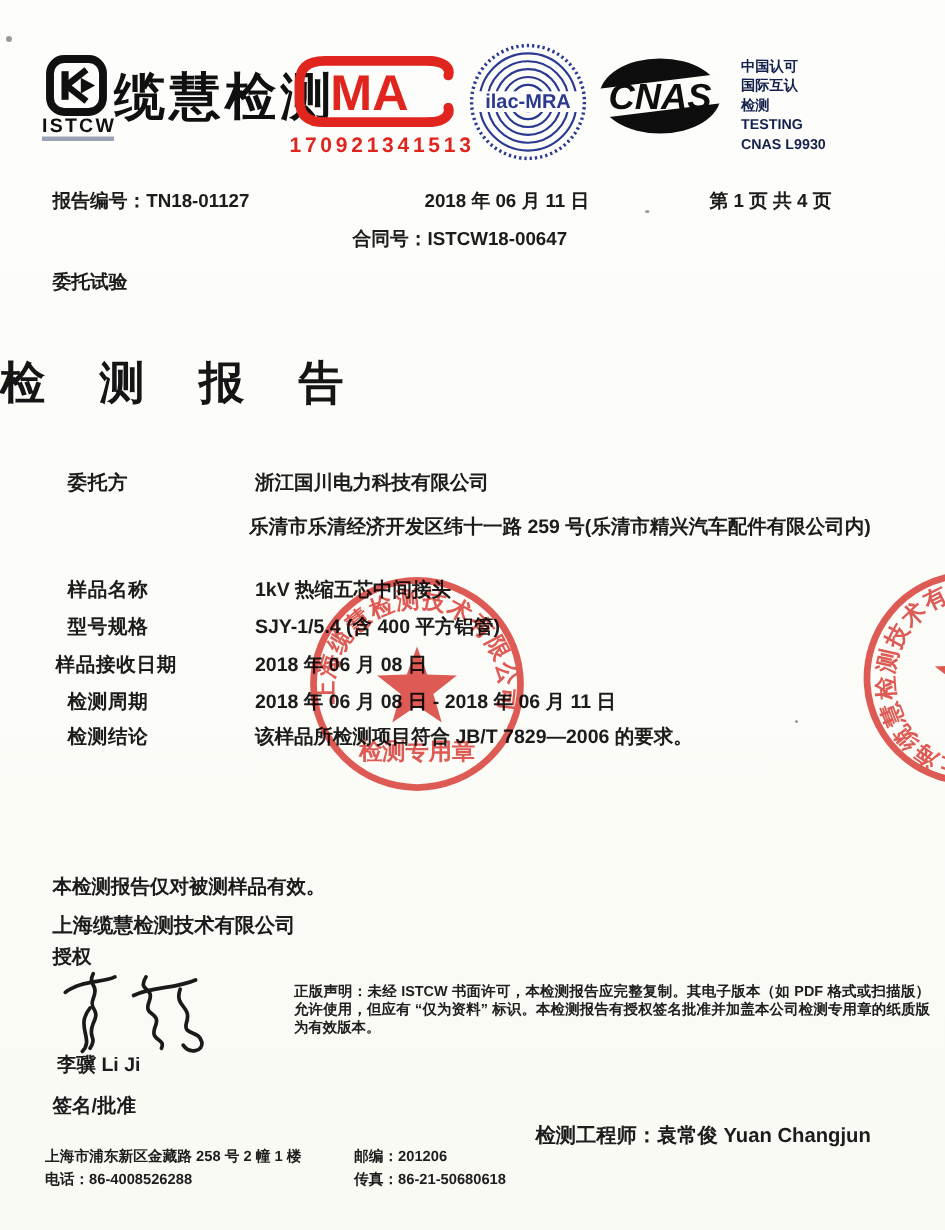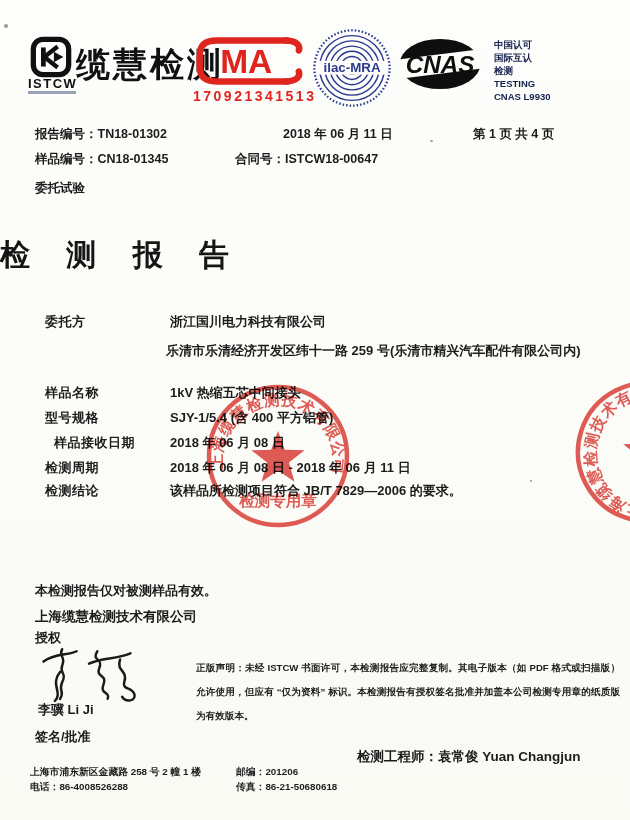--- a/index.html
+++ b/index.html
@@ -17,21 +17,21 @@
   .lbl { font-size: 13px; font-weight: bold; letter-spacing: .5px; }
   .val { font-size: 13px; font-weight: bold; }
   .meta-txt { font-size: 12.5px; font-weight: bold; }
   .brand-cn { font-size: 34px; font-weight: bold; letter-spacing: 3px; color:#101010; }
   .istcw-word { font-size: 13px; font-weight: bold; letter-spacing: 1.5px; color:#101010; }
   .istcw-bar { width: 48px; height: 3px; background: #9aa3b8; }
   .cma-num { font-size: 14px; font-weight: bold; color: #e0251f; letter-spacing: 2.5px; }
   .accred { font-size: 9.5px; font-weight: bold; line-height: 13px; color:#15214d; }
   .accred .en { color:#15214d; }
   .title { width: 100%; text-align: left; font-size: 30px; font-weight: bold; letter-spacing: 14px; color:#151515; }
-  .disclaimer { font-size: 9.6px; font-weight: 600; line-height: 24px; color:#202020; width: 424px; text-align: justify; }
+  .disclaimer { font-size: 9.6px; font-weight: 600; line-height: 12px; color:#202020; width: 424px; text-align: justify; }
   .footer-txt { font-size: 9.8px; font-weight: bold; color:#1e1e1e; line-height: 15px; }
   .stamp-wrap { mix-blend-mode: multiply; opacity: .88; }
   .speck { background:#9a9a95; border-radius:50%; }
   svg text { font-family: "Liberation Sans", "DejaVu Sans", sans-serif; }
 </style>
 </head>
 <body>
 
 <div class="page">
 
@@ -73,46 +73,43 @@
 
   <div class="abs accred" style="left:494px;top:38px">
     <div>中国认可</div>
     <div>国际互认</div>
     <div>检测</div>
     <div class="en">TESTING</div>
     <div class="en">CNAS L9930</div>
   </div>
 
   <div class="abs meta-txt" style="left:35px;top:126px">
-    <span>报告编号：</span><span>TN18-01302</span>
+    <span>报告编号：</span><span>TN18-01127</span>
   </div>
   <div class="abs meta-txt" style="left:283px;top:126px">2018 年 06 月 11 日</div>
   <div class="abs meta-txt" style="left:473px;top:126px">第 1 页 共 4 页</div>
 
-  <div class="abs meta-txt" style="left:35px;top:151px">
-    <span>样品编号：</span><span>CN18-01345</span>
-  </div>
   <div class="abs meta-txt" style="left:235px;top:151px">
     <span>合同号：</span><span>ISTCW18-00647</span>
   </div>
   <div class="abs meta-txt" style="left:35px;top:180px">委托试验</div>
 
   <div class="abs title" style="left:0;top:235px">检 测 报 告</div>
 
   <div class="abs lbl" style="left:45px;top:313px">委托方</div>
   <div class="abs val" style="left:170px;top:313px">浙江国川电力科技有限公司</div>
   <div class="abs val" style="left:166px;top:342px">乐清市乐清经济开发区纬十一路 259 号(乐清市精兴汽车配件有限公司内)</div>
 
   <div class="abs lbl" style="left:45px;top:384px">样品名称</div>
   <div class="abs val" style="left:170px;top:384px">1kV 热缩五芯中间接头</div>
 
   <div class="abs lbl" style="left:45px;top:409px">型号规格</div>
   <div class="abs val" style="left:170px;top:409px">SJY-1/5.4 (含 400 平方铝管)</div>
 
-  <div class="abs lbl" style="left:54px;top:434px">样品接收日期</div>
+  <div class="abs lbl" style="left:37px;top:434px">样品接收日期</div>
   <div class="abs val" style="left:170px;top:434px">2018 年 06 月 08 日</div>
 
   <div class="abs lbl" style="left:45px;top:459px">检测周期</div>
   <div class="abs val" style="left:170px;top:459px">2018 年 06 月 08 日 - 2018 年 06 月 11 日</div>
 
   <div class="abs lbl" style="left:45px;top:482px">检测结论</div>
   <div class="abs val" style="left:170px;top:482px">该样品所检测项目符合 JB/T 7829—2006 的要求。</div>
 
   <div class="abs stamp-wrap" style="left:203px;top:381px;width:150px;height:150px">
     <svg width="150" height="150" viewBox="0 0 150 150">

